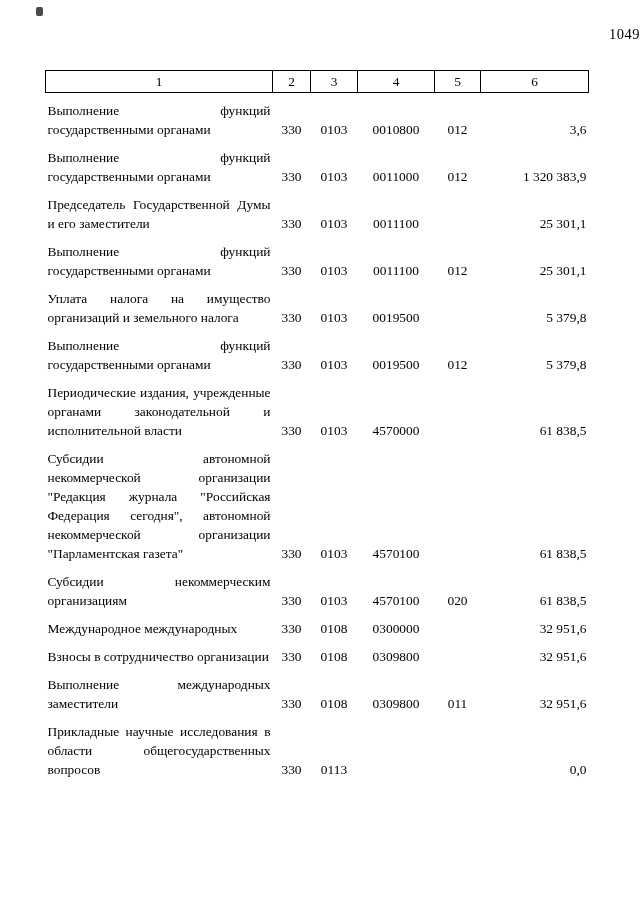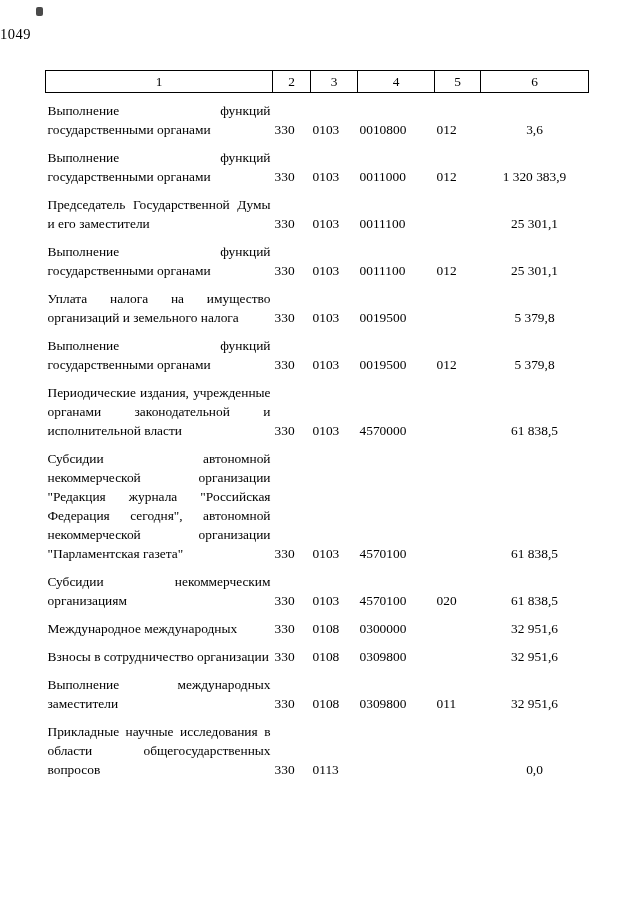--- a/index.html
+++ b/index.html
@@ -23,21 +23,21 @@
     height: 9px;
     background: #2a2a2a;
     border-radius: 2px;
     opacity: 0.85;
   }
   .page-number {
     position: absolute;
     top: 26px;
     left: 0;
     width: 640px;
-    text-align: left;
+    text-align: right;
     font-size: 14.5px;
     letter-spacing: 0.5px;
   }
   table.doc-table {
     position: absolute;
     left: 45px;
     top: 70px;
     width: 543px;
     border-collapse: collapse;
     table-layout: fixed;
@@ -62,22 +62,22 @@
     vertical-align: bottom;
     padding: 8px 2px 1px 2px;
     border: none;
   }
   td.desc {
     text-align: justify;
     padding-left: 5px;
     padding-right: 4px;
     margin-top: 24px;
   }
-  td.center { }
-  td.right  { text-align: center; padding-right: 4px; white-space: nowrap; }
+  td.center { text-align: center; }
+  td.right  { text-align: right; padding-right: 4px; white-space: nowrap; }
 </style>
 </head>
 <body>
 
 <div class="scan-artifact"></div>
 
 <div class="page-number">1049</div>
 
 <table class="doc-table">
   <colgroup>

